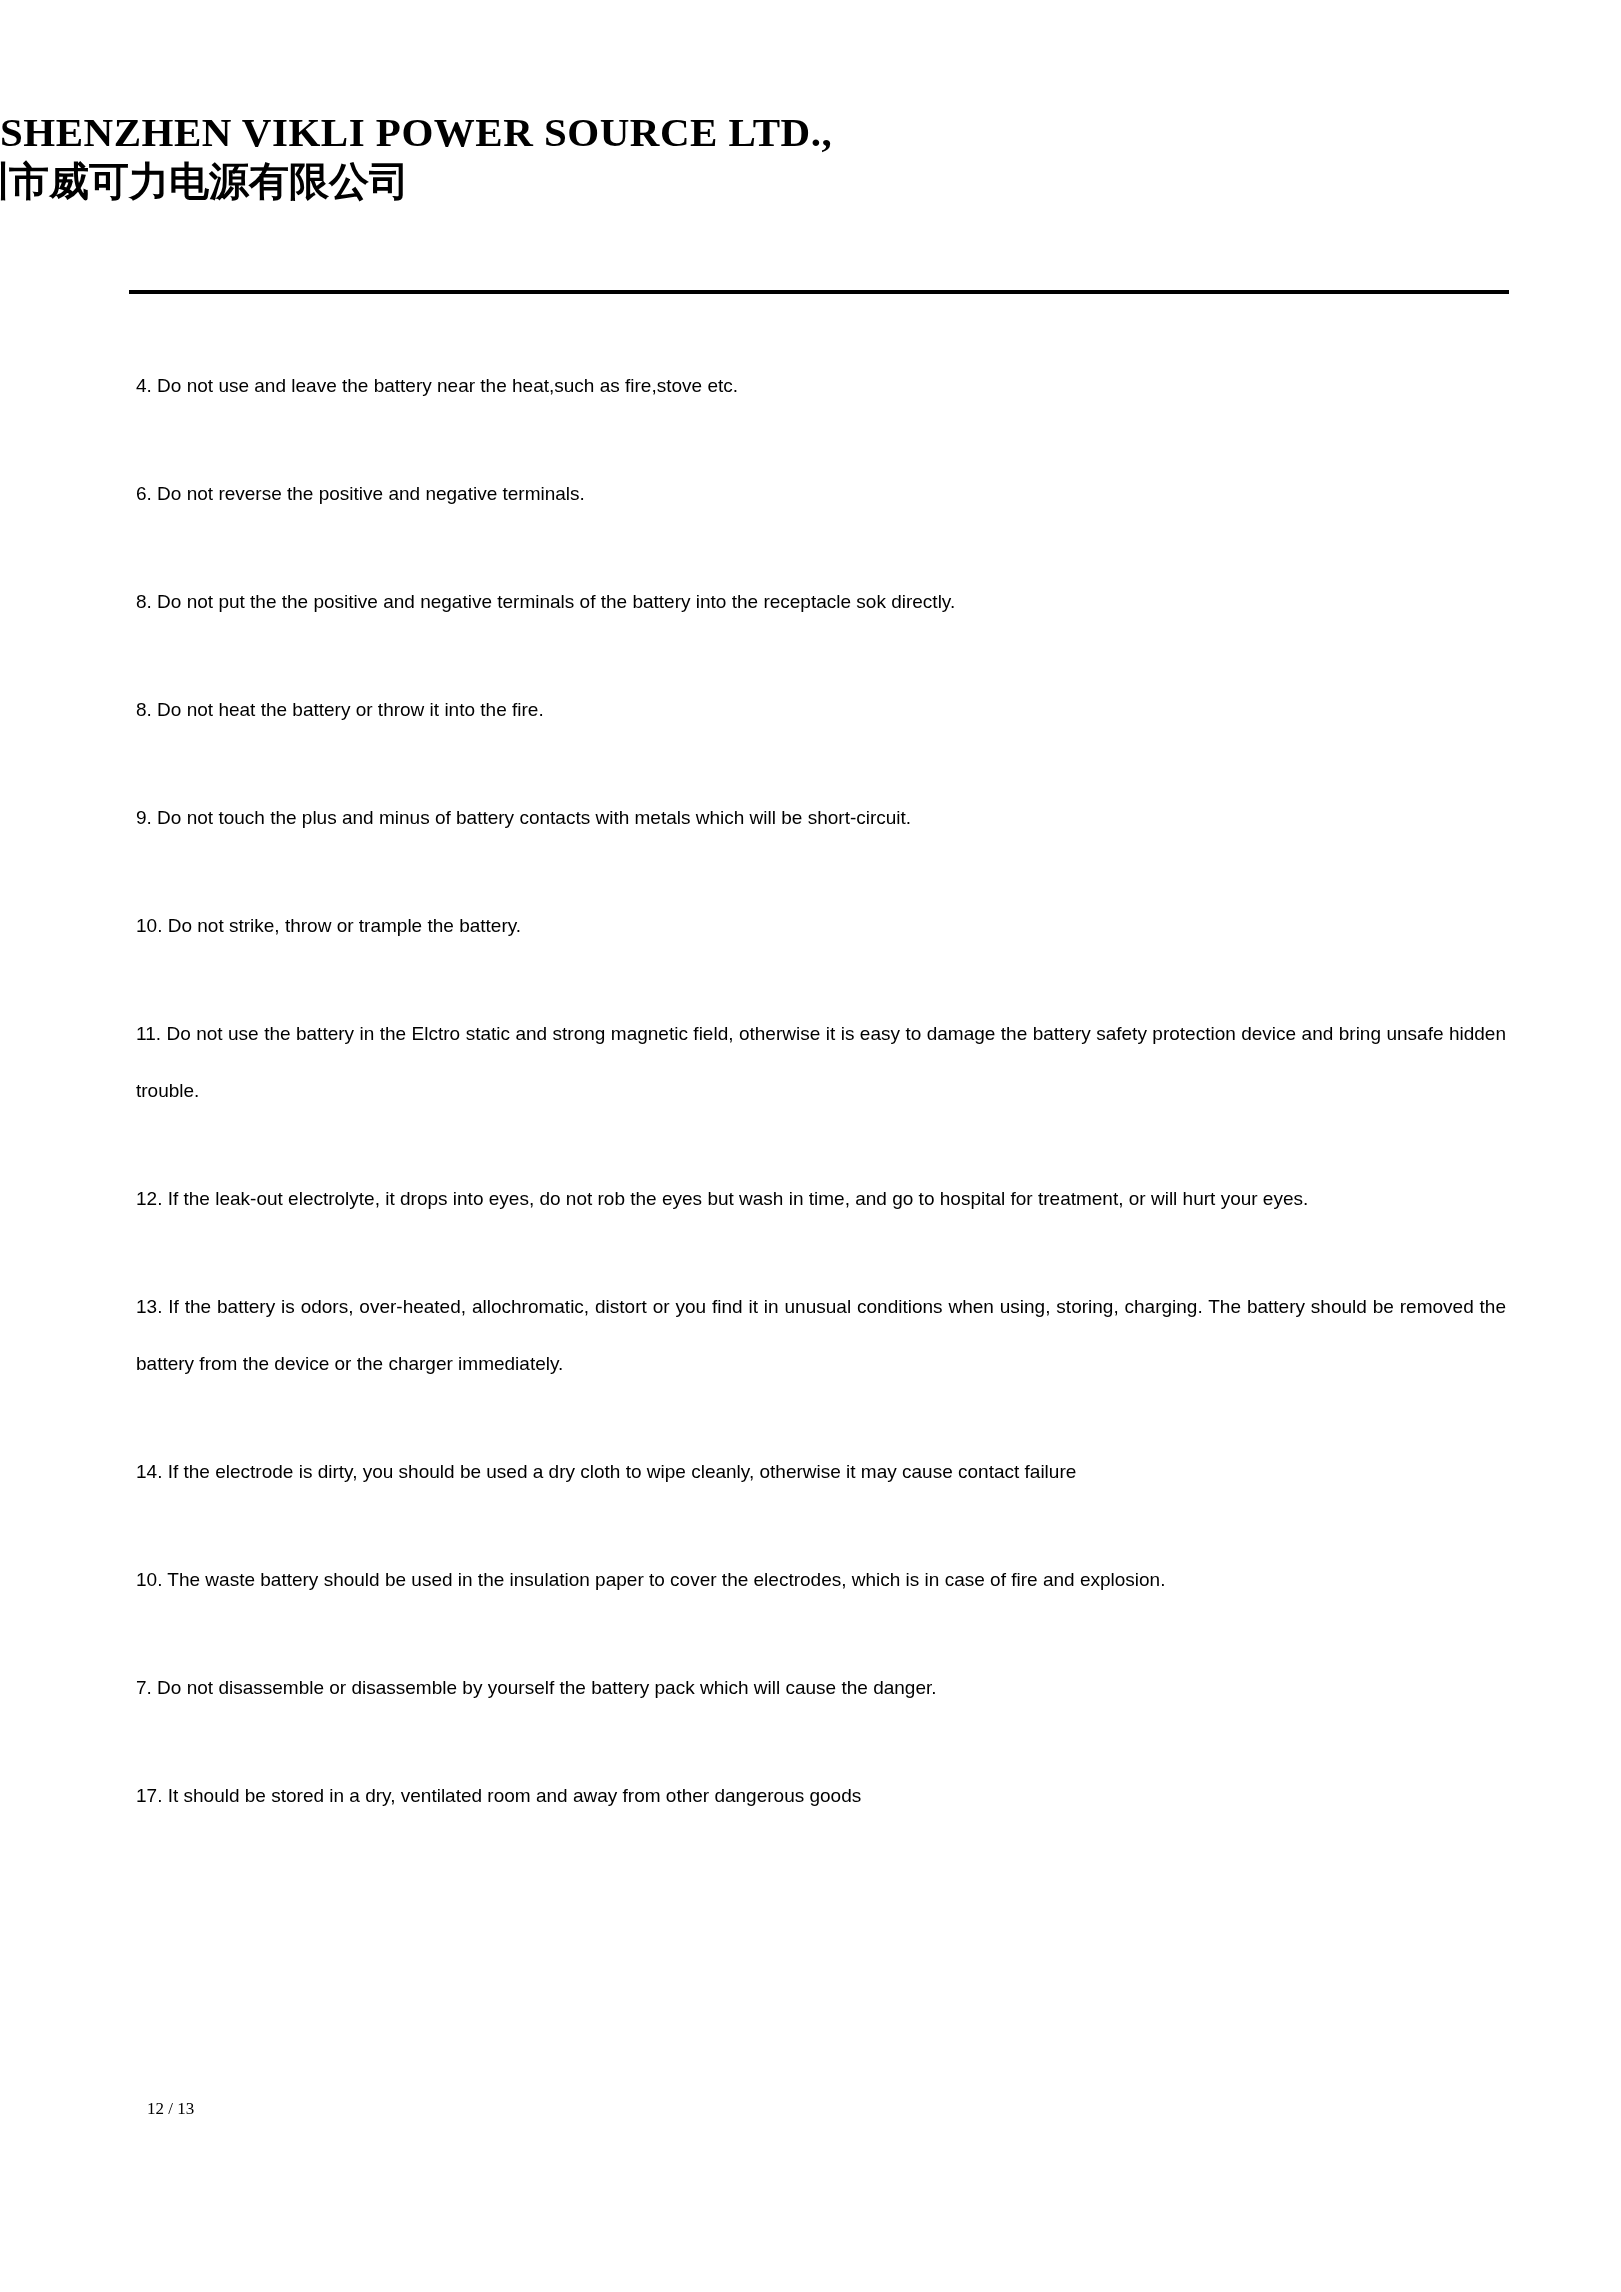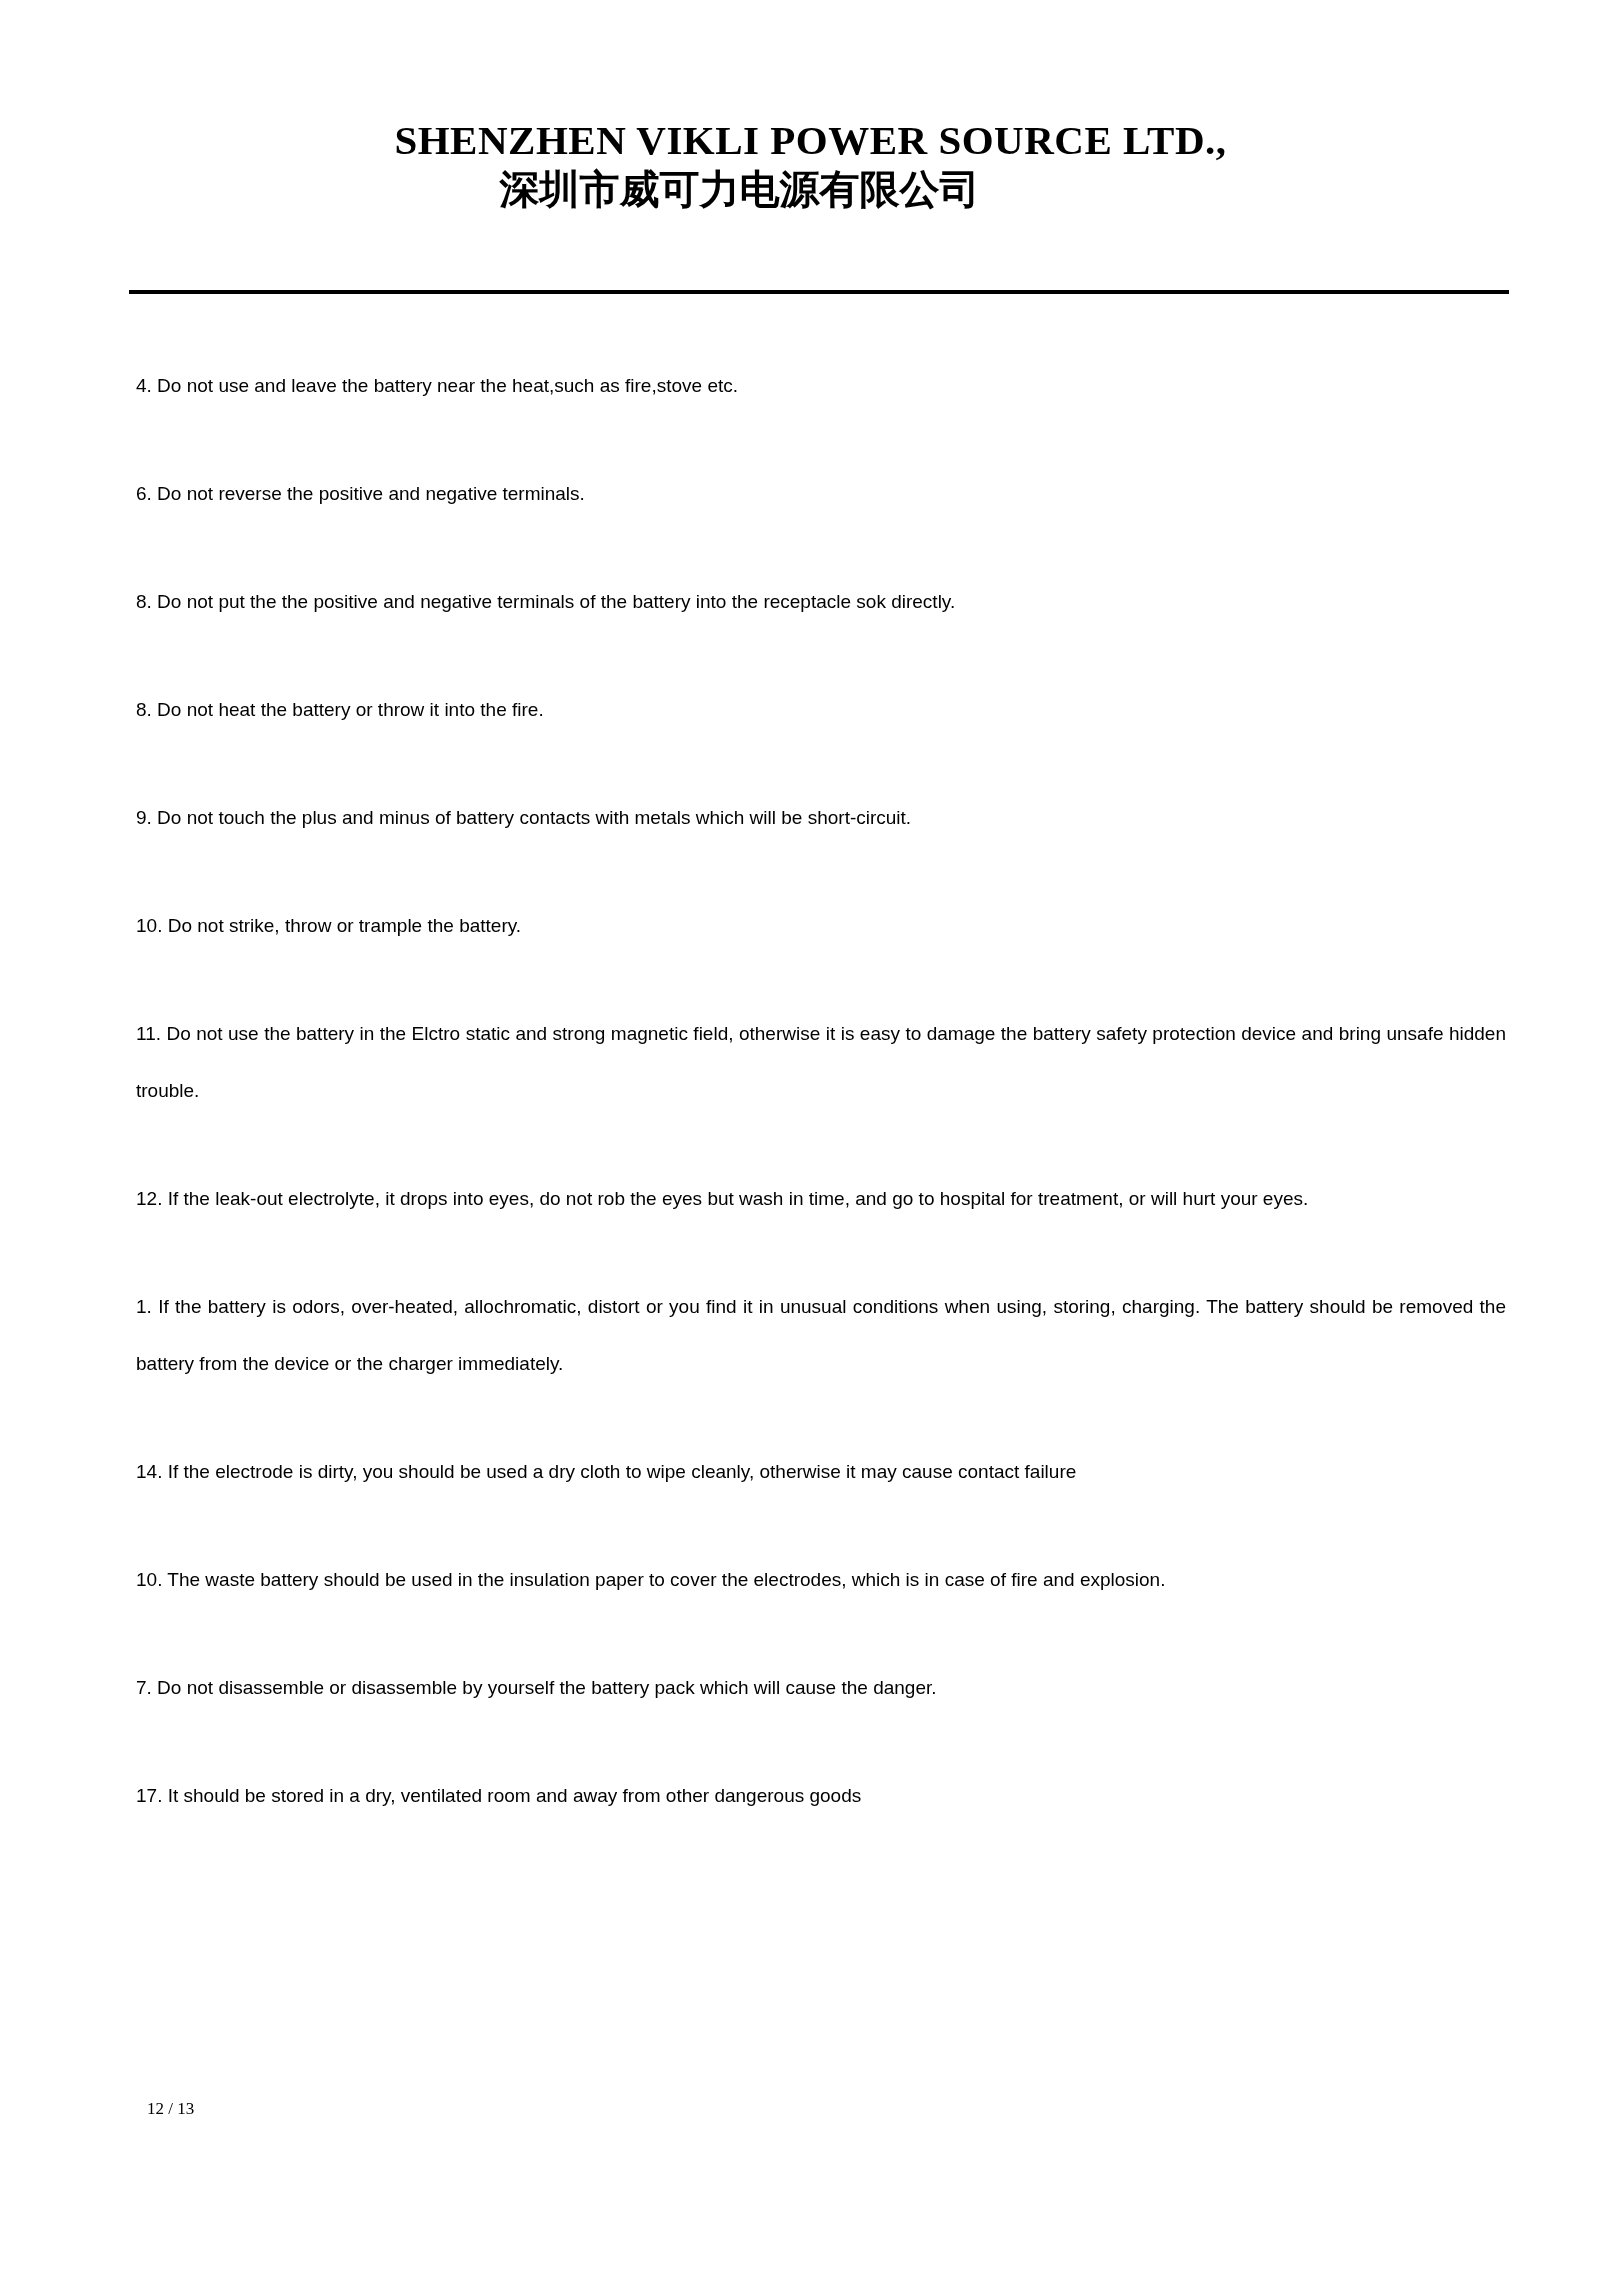--- a/index.html
+++ b/index.html
@@ -8,24 +8,24 @@
     position: relative;
     width: 1621px;
     height: 2293px;
     margin: 0 auto;
     background: #ffffff;
     color: #000000;
     overflow: hidden;
   }
   .doc-header {
     position: absolute;
-    top: 116px;
+    top: 108px;
     left: 0;
     width: 100%;
-    text-align: center;
+    text-align: left;
     font-family: "Liberation Serif", "DejaVu Serif", serif;
     font-weight: bold;
   }
   .company-en {
     font-size: 41px;
     line-height: 49px;
     letter-spacing: 0.5px;
     white-space: nowrap;
   }
   .company-zh {
@@ -81,21 +81,21 @@
 
   <div class="content">
     <p>4. Do not use and leave the battery near the heat,such as fire,stove etc.</p>
     <p>6. Do not reverse the positive and negative terminals.</p>
     <p>8. Do not put the the positive and negative terminals of the battery into the receptacle sok directly.</p>
     <p>8. Do not heat the battery or throw it into the fire.</p>
     <p>9. Do not touch the plus and minus of battery contacts with metals which will be short-circuit.</p>
     <p>10. Do not strike, throw or trample the battery.</p>
     <p>11. Do not use the battery in the Elctro static and strong magnetic field, otherwise it is easy to damage the battery safety protection device and bring unsafe hidden trouble.</p>
     <p>12. If the leak-out electrolyte, it drops into eyes, do not rob the eyes but wash in time, and go to hospital for treatment, or will hurt your eyes.</p>
-    <p>1. If the battery is odors, over-heated, allochromatic, distort or you find it in unusual conditions when using, storing, charging. The battery should be removed the battery from the device or the charger immediately.</p>
+    <p>13. If the battery is odors, over-heated, allochromatic, distort or you find it in unusual conditions when using, storing, charging. The battery should be removed the battery from the device or the charger immediately.</p>
     <p>14. If the electrode is dirty, you should be used a dry cloth to wipe cleanly, otherwise it may cause contact failure</p>
     <p>10. The waste battery should be used in the insulation paper to cover the electrodes, which is in case of fire and explosion.</p>
     <p>7. Do not disassemble or disassemble by yourself the battery pack which will cause the danger.</p>
     <p>17. It should be stored in a dry, ventilated room and away from other dangerous goods</p>
   </div>
 
   <div class="page-number">12 / 13</div>
 
 </div>
 

